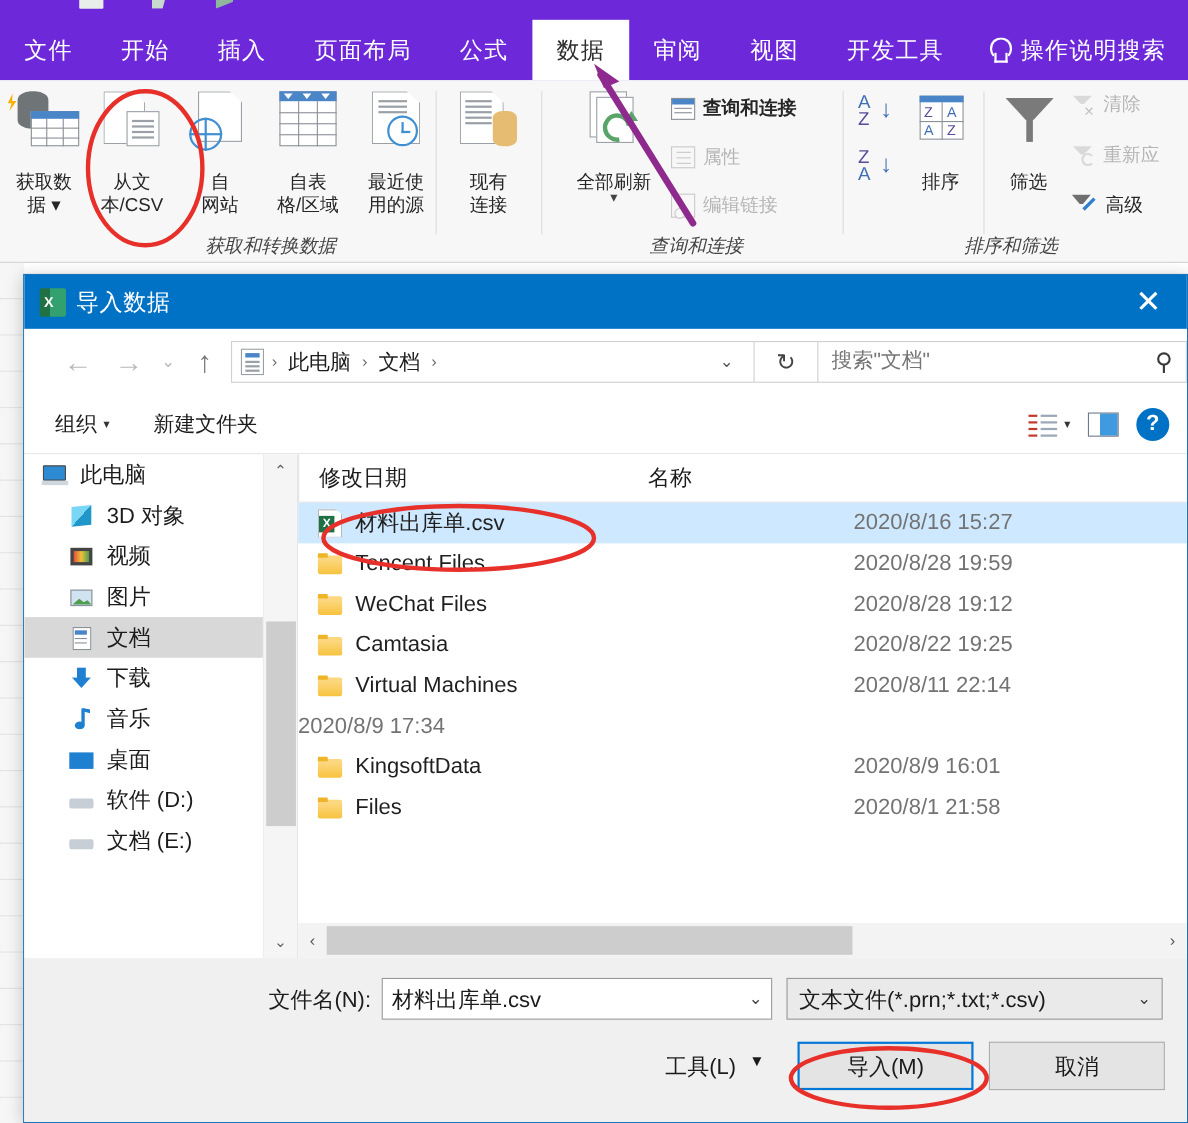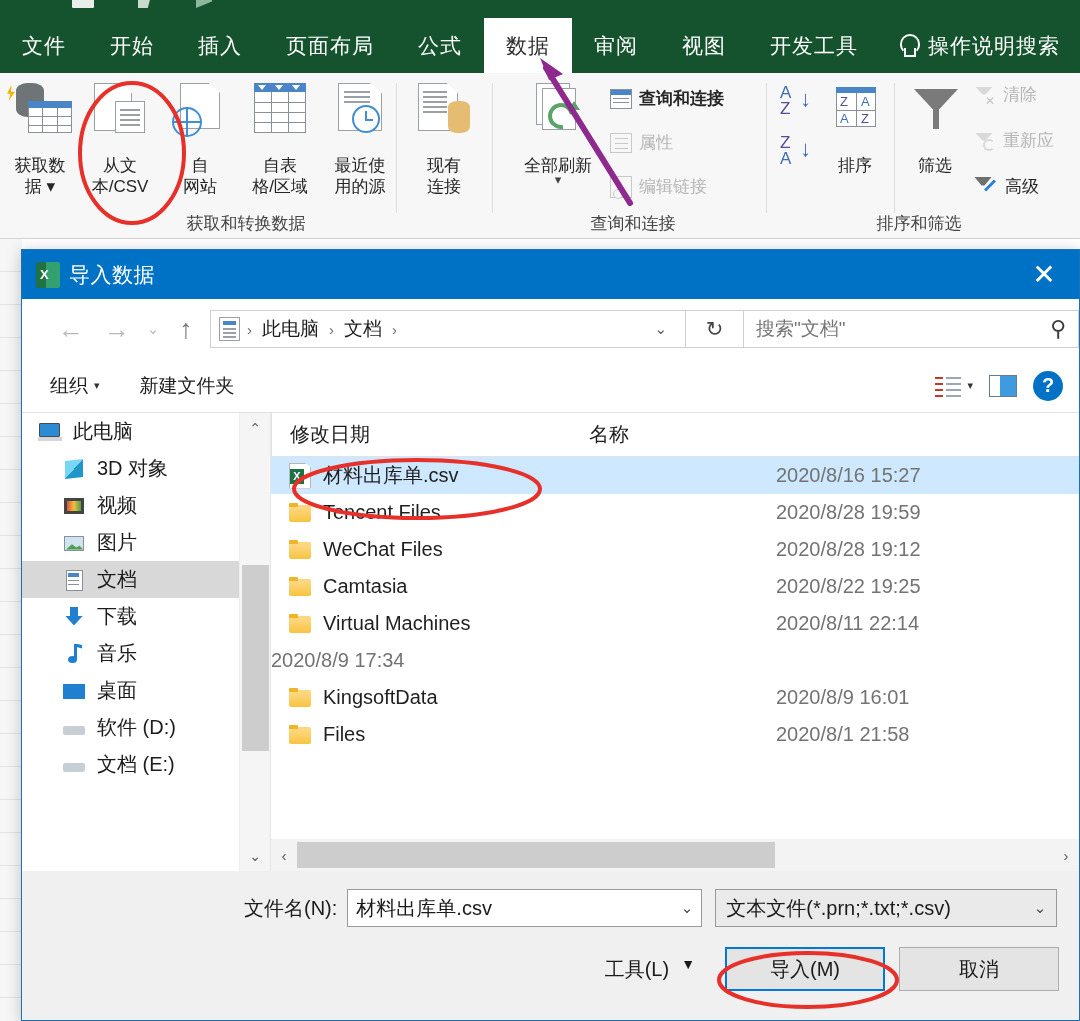--- a/index.html
+++ b/index.html
@@ -10,21 +10,21 @@
     position: relative;
     -webkit-font-smoothing: antialiased;
   }
 
   
   #excel-app { position: absolute; inset: 0; background: #fff; }
 
   
   .ribbon-tabstrip {
     position: absolute; left: 0; top: 0; width: 1080px; height: 73px;
-    background: #14532d;
+    background: #6d28d9;
   }
   .qat {
     position: absolute; top: 0px; left: 0px; height: 18px; width: 300px;
     overflow: hidden;
   }
   .qat-ico { position: absolute; top: -8px; width: 22px; height: 16px; }
   .qat-1 { left: 72px; background: #e8eee9; border-radius: 1px; }
   .qat-2 { left: 138px; width: 14px; background: #c8dacd; clip-path: polygon(0 0,100% 0,70% 100%,0 100%); }
   .qat-3 { left: 196px; width: 16px; background: #8fb79c; clip-path: polygon(0 0,100% 0,100% 60%,0 100%); }
 
@@ -47,21 +47,21 @@
   }
 
   
   .ribbon-body {
     position: absolute; left: 0; top: 73px; width: 1080px; height: 166px;
     background: #f7f7f7; border-bottom: 1px solid #d4d4d4;
   }
   .rgroup { position: absolute; top: 0; height: 166px; }
   .rgroup-title {
     position: absolute; bottom: 4px; width: 100%; text-align: center;
-    font-size: 17px; color: #444; white-space: nowrap;
+    font-size: 17px; color: #444; white-space: nowrap; font-style: italic;
   }
   .rsep { position: absolute; top: 10px; width: 1px; height: 130px; background: #dcdcdc; }
 
   .bigbtn {
     position: absolute; top: 6px; width: 72px; text-align: center; cursor: default;
   }
   .bigbtn .lbl {
     font-size: 17px; line-height: 21px; color: #262626; margin-top: 4px;
     white-space: pre-line;
   }

